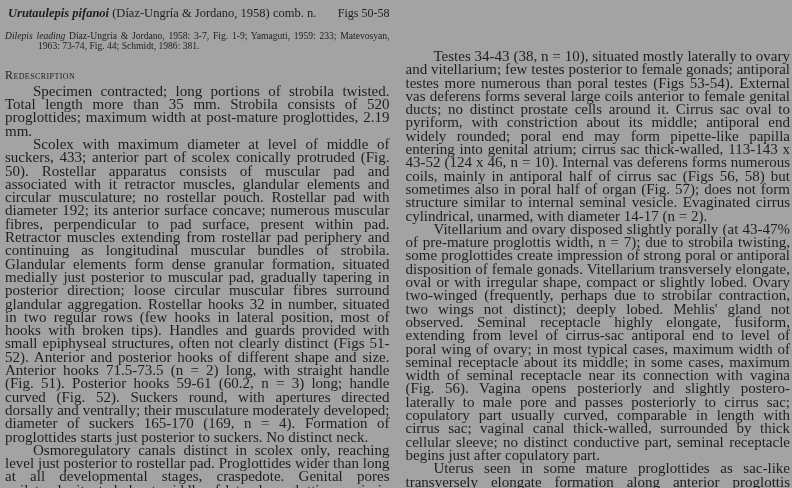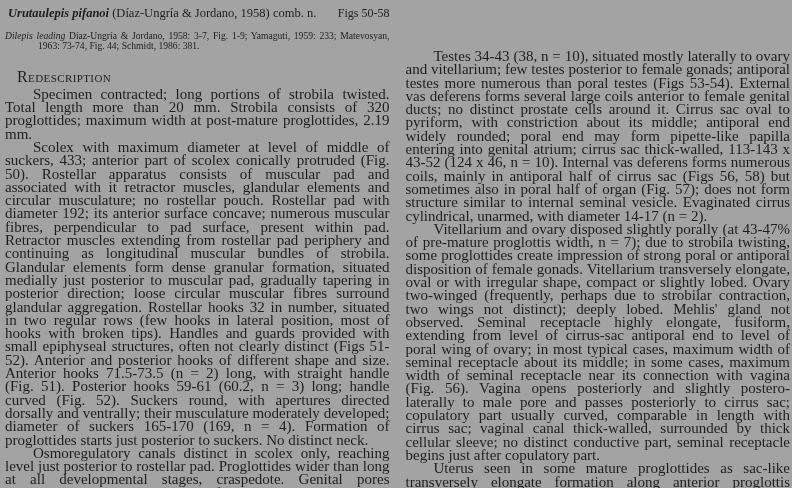--- a/index.html
+++ b/index.html
@@ -39,25 +39,25 @@
     text-indent: -33px;
     text-align: justify;
     margin-bottom: 17px;
   }
   .host-line { text-indent: 28px; }
   .material-para { text-indent: 28px; text-align: justify; }
   .it { font-style: italic; }
 
   
   .section-heading {
-    font-size: 16px;
+    font-size: 12px;
     font-weight: normal;
     font-variant: small-caps;
     letter-spacing: 0.4px;
-    margin: 16px 0 2px 12px;
+    margin: 16px 0 2px 0;
   }
 
   
   .body-para {
     font-size: 15px;
     line-height: 13.3px;
     text-align: justify;
     text-indent: 28px;
     margin: 0;
   }
@@ -78,21 +78,21 @@
       </div>
 
       <p class="small synonymy">
         <span class="it">Dilepis leading</span><span> Díaz-Ungría &amp; Jordano, 1958: 3-7, Fig. 1-9; Yamaguti, 1959: 233; Matevosyan, 1963: 73-74, Fig. 44; Schmidt, 1986: 381.</span>
       </p>
 
 
 
       <h3 class="section-heading">Redescription</h3>
 
-      <p class="body-para">Specimen contracted; long portions of strobila twisted. Total length more than 20 mm. Strobila consists of 320 proglottides; maximum width at post-mature proglottides, 2.19 mm.</p>
+      <p class="body-para">Specimen contracted; long portions of strobila twisted. Total length more than 35 mm. Strobila consists of 520 proglottides; maximum width at post-mature proglottides, 2.19 mm.</p>
       <p class="body-para">Scolex with maximum diameter at level of middle of suckers, 433; anterior part of scolex conically protruded (Fig. 50). Rostellar apparatus consists of muscular pad and associated with it retractor muscles, glandular elements and circular musculature; no rostellar pouch. Rostellar pad with diameter 192; its anterior surface concave; numerous muscular fibres, perpendicular to pad surface, present within pad. Retractor muscles extending from rostellar pad periphery and continuing as longitudinal muscular bundles of strobila. Glandular elements form dense granular formation, situated medially just posterior to muscular pad, gradually tapering in posterior direction; loose circular muscular fibres surround glandular aggregation. Rostellar hooks 32 in number, situated in two regular rows (few hooks in lateral position, most of hooks with broken tips). Handles and guards provided with small epiphyseal structures, often not clearly distinct (Figs 51-52). Anterior and posterior hooks of different shape and size. Anterior hooks 71.5-73.5 (n = 2) long, with straight handle (Fig. 51). Posterior hooks 59-61 (60.2, n = 3) long; handle curved (Fig. 52). Suckers round, with apertures directed dorsally and ventrally; their musculature moderately developed; diameter of suckers 165-170 (169, n = 4). Formation of proglottides starts just posterior to suckers. No distinct neck.</p>
       <p class="body-para">Osmoregulatory canals distinct in scolex only, reaching level just posterior to rostellar pad. Proglottides wider than long at all developmental stages, craspedote. Genital pores unilateral, situated about middle of lateral proglottis margin in mature proglottides and in anterior third of lateral proglottis margin in pre-gravid proglottides. Slightly expressed genital papilla may present. Genital atrium (Figs 56-58) consists of deep tubular canal leading to internal enlargement; walls of tubular canal surrounded by thick layer of circular musculature; internal cavity surrounded by layer of radial muscular fibres and layer of glandular cells.</p>
     </div>
 
     <div class="col col-right">
       <p class="body-para">Testes 34-43 (38, n = 10), situated mostly laterally to ovary and vitellarium; few testes posterior to female gonads; antiporal testes more numerous than poral testes (Figs 53-54). External vas deferens forms several large coils anterior to female genital ducts; no distinct prostate cells around it. Cirrus sac oval to pyriform, with constriction about its middle; antiporal end widely rounded; poral end may form pipette-like papilla entering into genital atrium; cirrus sac thick-walled, 113-143 x 43-52 (124 x 46, n = 10). Internal vas deferens forms numerous coils, mainly in antiporal half of cirrus sac (Figs 56, 58) but sometimes also in poral half of organ (Fig. 57); does not form structure similar to internal seminal vesicle. Evaginated cirrus cylindrical, unarmed, with diameter 14-17 (n = 2).</p>
       <p class="body-para">Vitellarium and ovary disposed slightly porally (at 43-47% of pre-mature proglottis width, n = 7); due to strobila twisting, some proglottides create impression of strong poral or antiporal disposition of female gonads. Vitellarium transversely elongate, oval or with irregular shape, compact or slightly lobed. Ovary two-winged (frequently, perhaps due to strobilar contraction, two wings not distinct); deeply lobed. Mehlis' gland not observed. Seminal receptacle highly elongate, fusiform, extending from level of cirrus-sac antiporal end to level of poral wing of ovary; in most typical cases, maximum width of seminal receptacle about its middle; in some cases, maximum width of seminal receptacle near its connection with vagina (Fig. 56). Vagina opens posteriorly and slightly postero-laterally to male pore and passes posteriorly to cirrus sac; copulatory part usually curved, comparable in length with cirrus sac; vaginal canal thick-walled, surrounded by thick cellular sleeve; no distinct conductive part, seminal receptacle begins just after copulatory part.</p>
       <p class="body-para">Uterus seen in some mature proglottides as sac-like transversely elongate formation along anterior proglottis margin, situated anteriorly to ovary, genital ducts and antiporal group of testes. Further development connected with enlargement of uterus in posterior direction, initially its lateral ends and then its middle part, thus overlapping ovary, testes and degenerating ovary. In pre-gravid proglottides, uterus occupying almost whole proglottis, excluding most lateral proglottis portions only; its wall forming distinct anterior, posterior and lateral diverticula (Fig. 55). Underdeveloped eggs (embryonic hooks not entirely formed) oval, with thin outer envelope and thicker embryophore; developing oncospheres oval.</p>
     </div>
 

